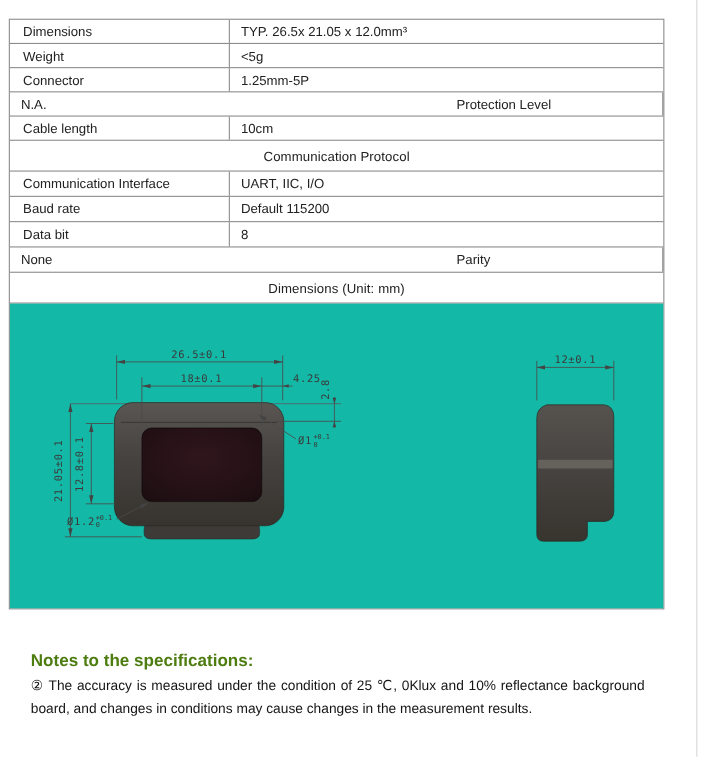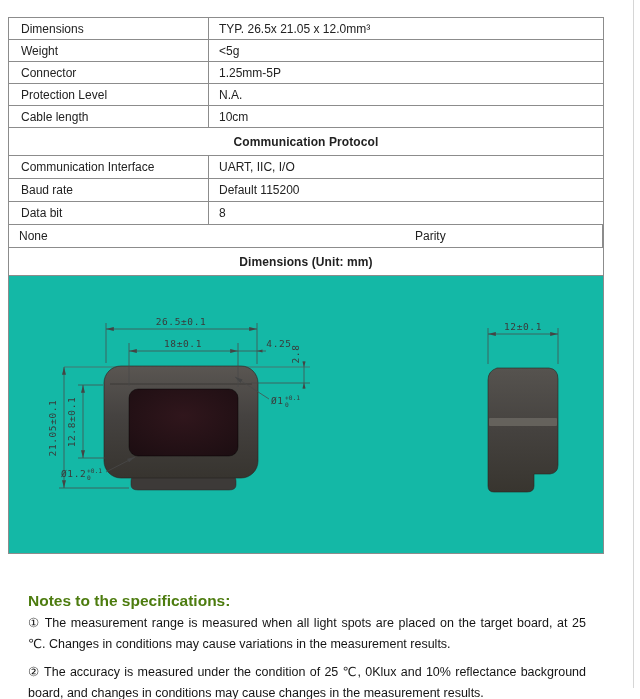--- a/index.html
+++ b/index.html
@@ -5,21 +5,21 @@
   html,body{margin:0;padding:0;}
   body{
     width:640px;height:699px;background:#ffffff;position:relative;overflow:hidden;
     font-family:"Liberation Sans",sans-serif;
   }
   .page-edge{position:absolute;left:633px;top:0;width:1px;height:688px;background:#d6d6d6;}
   .spec-table{position:absolute;left:8px;top:17px;width:594px;border:1px solid #8c8c8c;background:#fff;}
   .t-row{display:flex;border-bottom:1px solid #8c8c8c;box-sizing:border-box;}
   .t-row.last{border-bottom:none;}
   .h22{height:22px;} .h23{height:23px;}
-  .hdr{height:28px;align-items:center;justify-content:center;font-weight:bold;font-size:13.5px;color:#0d0d0d;letter-spacing:.1px;}
+  .hdr{height:28px;align-items:center;justify-content:center;font-weight:normal;font-size:13.5px;color:#0d0d0d;letter-spacing:.1px;}
   .cell{display:flex;align-items:center;font-size:12px;color:#222;box-sizing:border-box;}
   .cell.lab{width:200px;border-right:1px solid #8c8c8c;padding-left:12px;}
   .cell.val{flex:1;padding-left:10px;}
   .drawing-row{height:277px;position:relative;background:#14b8a6;}
   svg.dwg{position:absolute;left:0;top:0;}
   .dl{stroke:#4a4a4a;stroke-width:.75;fill:none;}
   .cl{stroke:#5a5a5a;stroke-width:.7;fill:none;}
   .dim{font-family:"DejaVu Sans Mono",monospace;font-size:9.5px;fill:#3a3a3a;letter-spacing:.6px;}
   .tol{font-family:"DejaVu Sans Mono",monospace;font-size:6.2px;fill:#3a3a3a;letter-spacing:0;}
   .notes{position:absolute;left:28px;top:592px;width:558px;color:#151515;}
@@ -39,22 +39,22 @@
   </div>
   <div class="t-row h22">
     <div class="cell lab">Weight</div>
     <div class="cell val">&lt;5g</div>
   </div>
   <div class="t-row h22">
     <div class="cell lab">Connector</div>
     <div class="cell val">1.25mm-5P</div>
   </div>
   <div class="t-row h22">
+    <div class="cell val">N.A.</div>
     <div class="cell lab">Protection Level</div>
-    <div class="cell val">N.A.</div>
   </div>
   <div class="t-row h22">
     <div class="cell lab">Cable length</div>
     <div class="cell val">10cm</div>
   </div>
 
   <div class="t-row hdr cell">Communication Protocol</div>
 
   <div class="t-row h23">
     <div class="cell lab">Communication Interface</div>
@@ -171,15 +171,14 @@
         <line class="dl" x1="549" y1="52" x2="549" y2="88"></line>
         <line class="dl" x1="479" y1="58" x2="549" y2="58" marker-start="url(#ar)" marker-end="url(#ar)"></line>
         <text class="dim" x="514" y="54" text-anchor="middle">12±0.1</text>
       </g>
     </svg>
   </div>
 </div>
 
 <div class="notes">
   <div class="notes-h">Notes to the specifications:</div>
-  <p>① The measurement range is measured when all light spots are placed on the target board, at 25 ℃. Changes in conditions may cause variations in the measurement results.</p>
   <p>② The accuracy is measured under the condition of 25 ℃, 0Klux and 10% reflectance background board, and changes in conditions may cause changes in the measurement results.</p>
 </div>
 
 </body></html>

